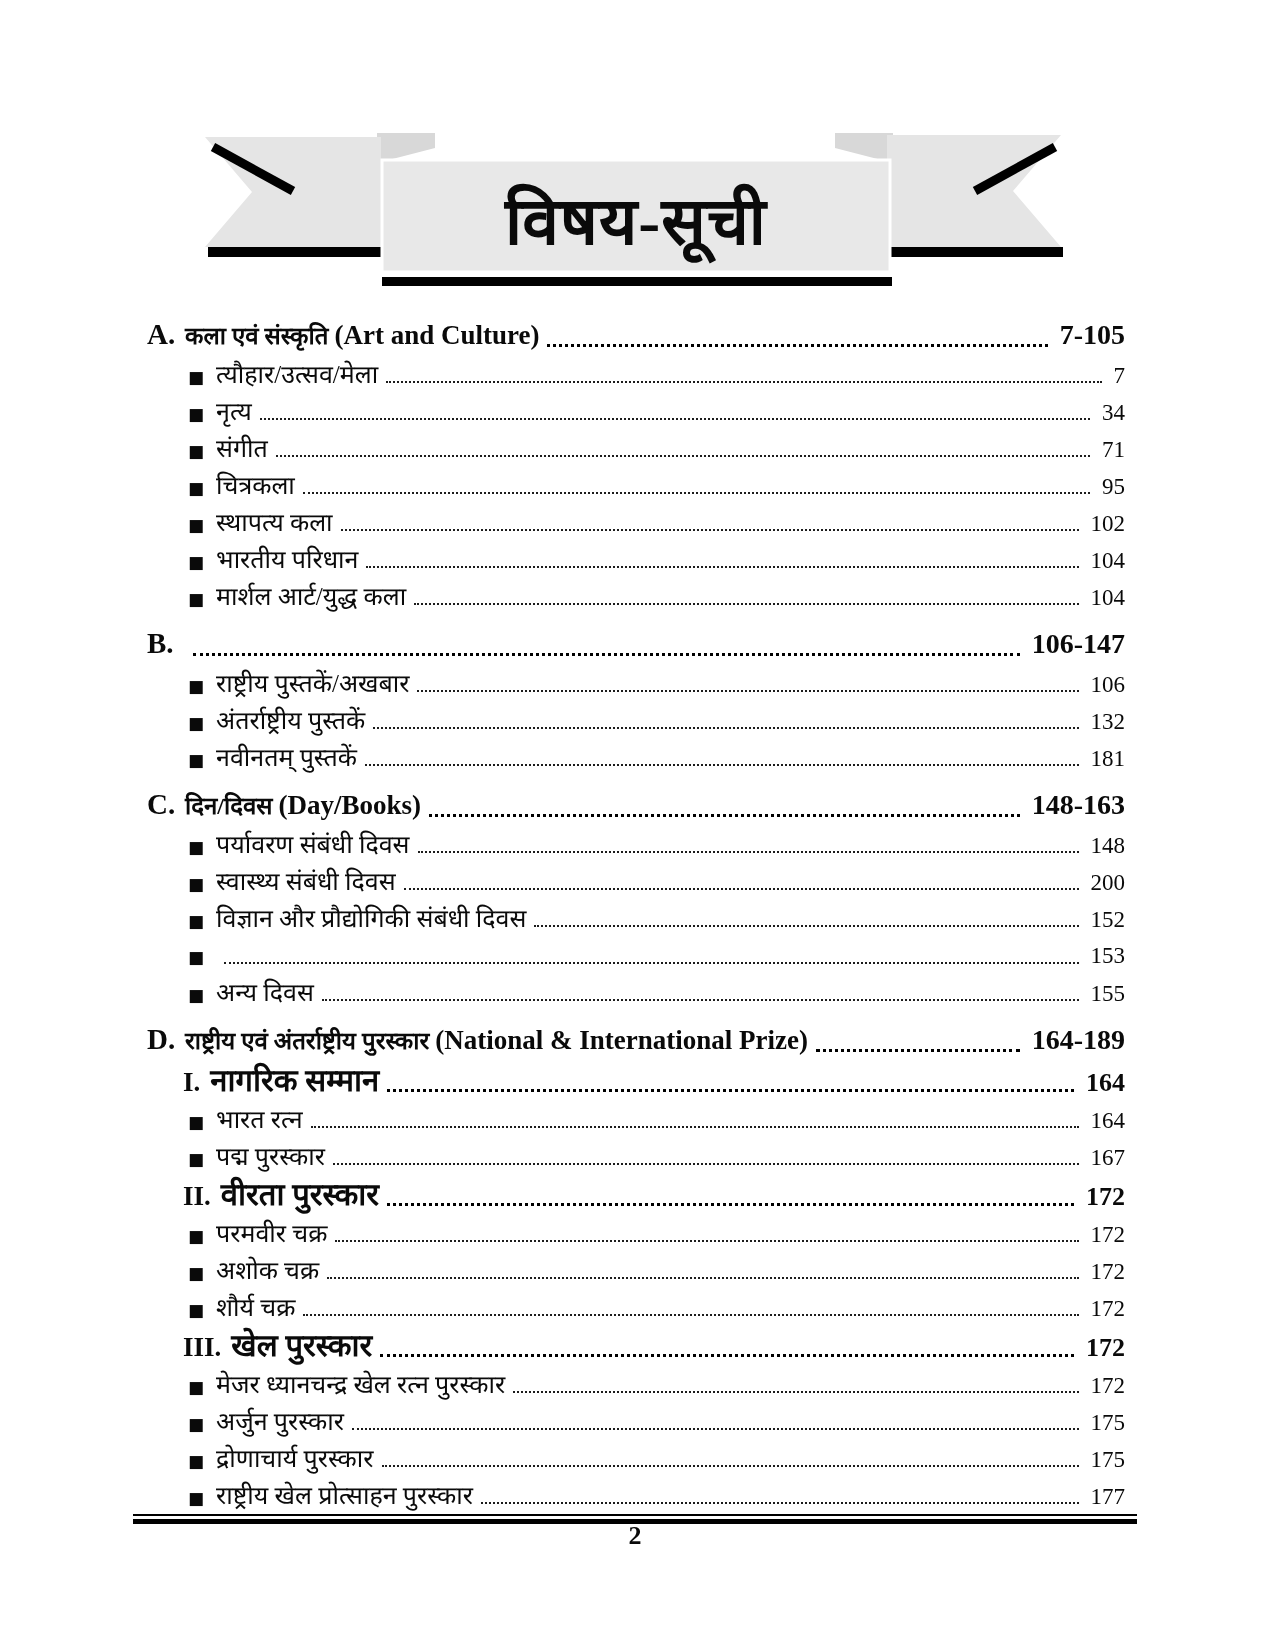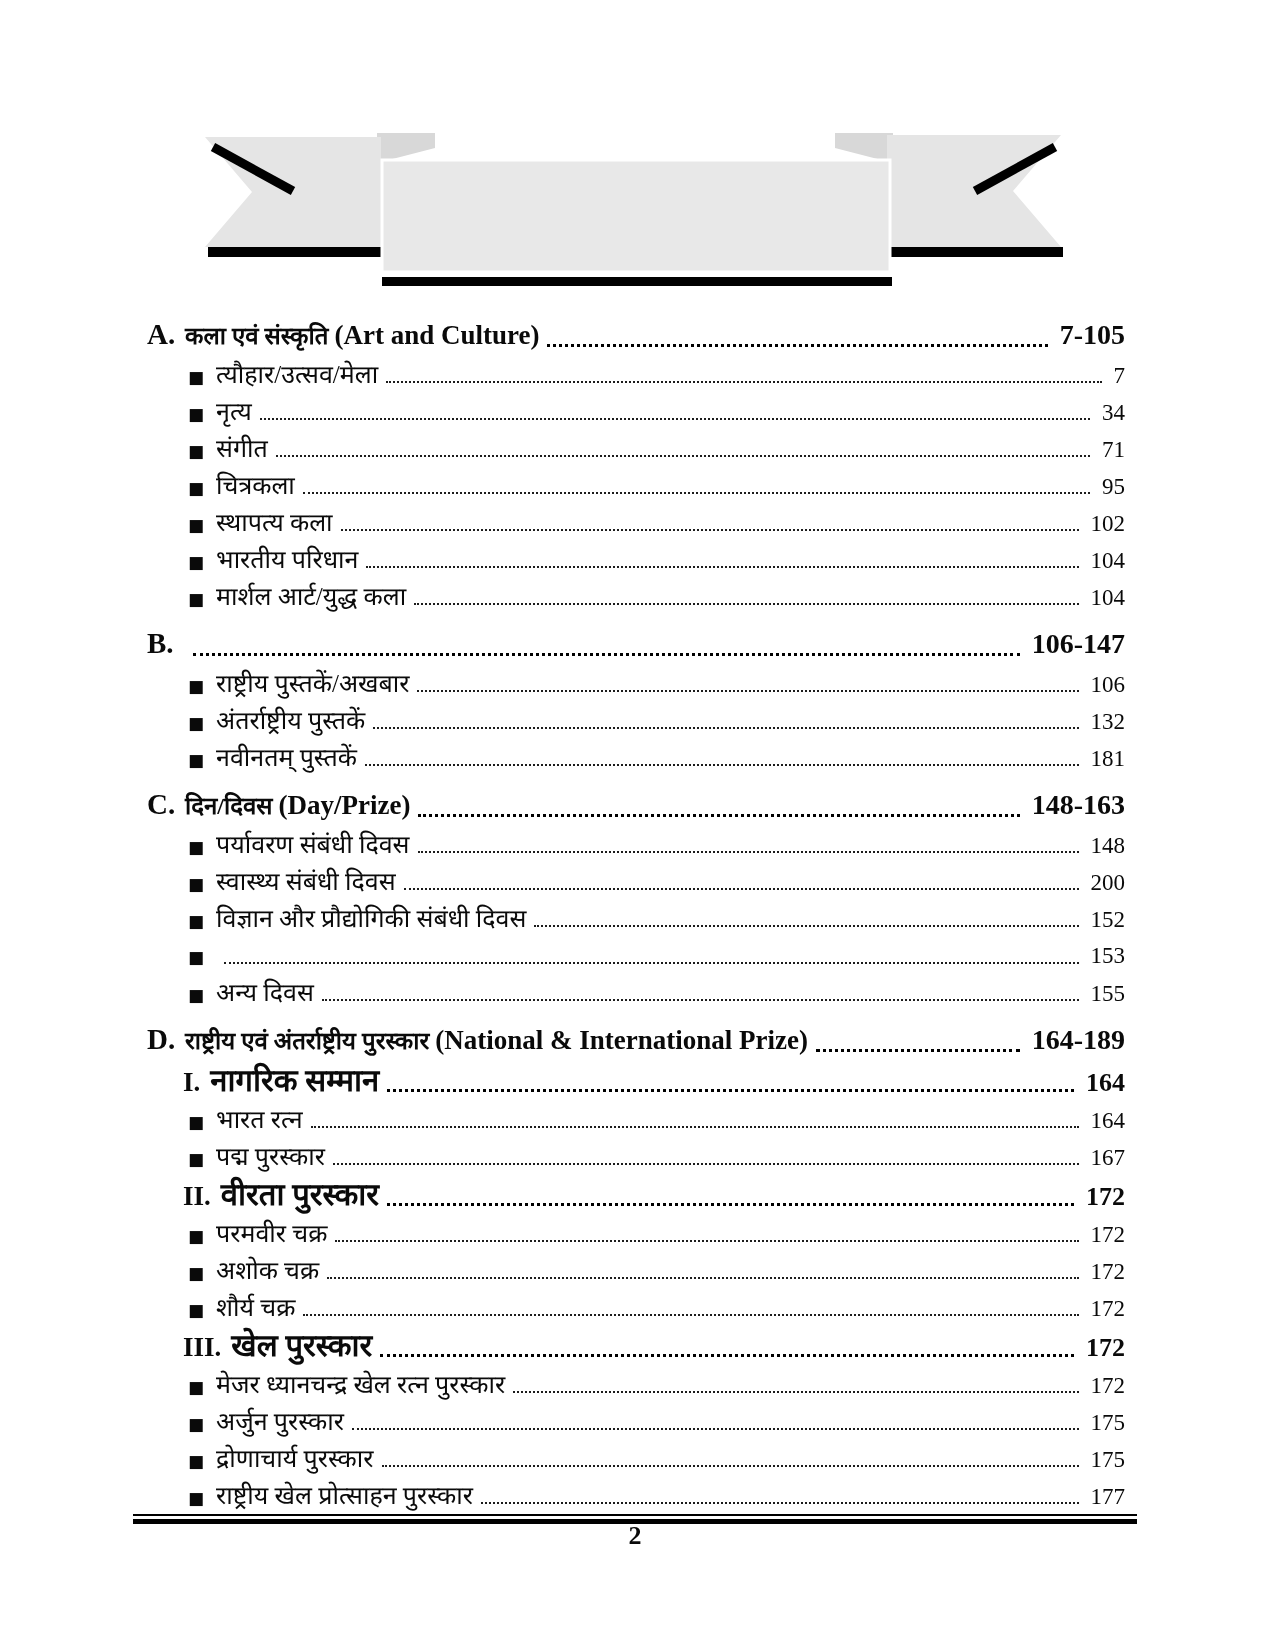--- a/index.html
+++ b/index.html
@@ -74,20 +74,21 @@
       <line x1="10" y1="22" x2="90" y2="66" stroke="#000" stroke-width="9"></line>
       <line x1="852" y1="22" x2="772" y2="66" stroke="#000" stroke-width="9"></line>
 
       <rect x="5" y="122" width="176" height="10" fill="#000"></rect>
       <rect x="684" y="122" width="176" height="10" fill="#000"></rect>
 
       <rect x="179" y="35" width="508" height="112" fill="#e8e8e8" stroke="#ffffff" stroke-width="3"></rect>
 
       <rect x="179" y="152" width="510" height="9" fill="#000"></rect>
     </svg>
+    <div class="banner-title">विषय-सूची</div>
   </div>
 
   <div class="toc" id="toc">
       <div class="row sec-row">
         <span class="sec-letter">A.</span>
         <span class="sec-title"><span class="sec-title-hi">कला एवं संस्कृति </span><span class="sec-title-en">(Art and Culture)</span></span>
         <span class="leader bold"></span>
         <span class="sec-pages">7-105</span>
       </div>
       <div class="row item-row">
@@ -160,21 +161,21 @@
       </div>
       <div class="row item-row">
         <span class="indent"></span>
         <span class="bullet">■</span>
         <span class="item-label">नवीनतम् पुस्तकें</span>
         <span class="leader"></span>
         <span class="item-page">181</span>
       </div>
       <div class="row sec-row">
         <span class="sec-letter">C.</span>
-        <span class="sec-title"><span class="sec-title-hi">दिन/दिवस </span><span class="sec-title-en">(Day/Prize)</span></span>
+        <span class="sec-title"><span class="sec-title-hi">दिन/दिवस </span><span class="sec-title-en">(Day/Books)</span></span>
         <span class="leader bold"></span>
         <span class="sec-pages">148-163</span>
       </div>
       <div class="row item-row">
         <span class="indent"></span>
         <span class="bullet">■</span>
         <span class="item-label">पर्यावरण संबंधी दिवस</span>
         <span class="leader"></span>
         <span class="item-page">148</span>
       </div>

